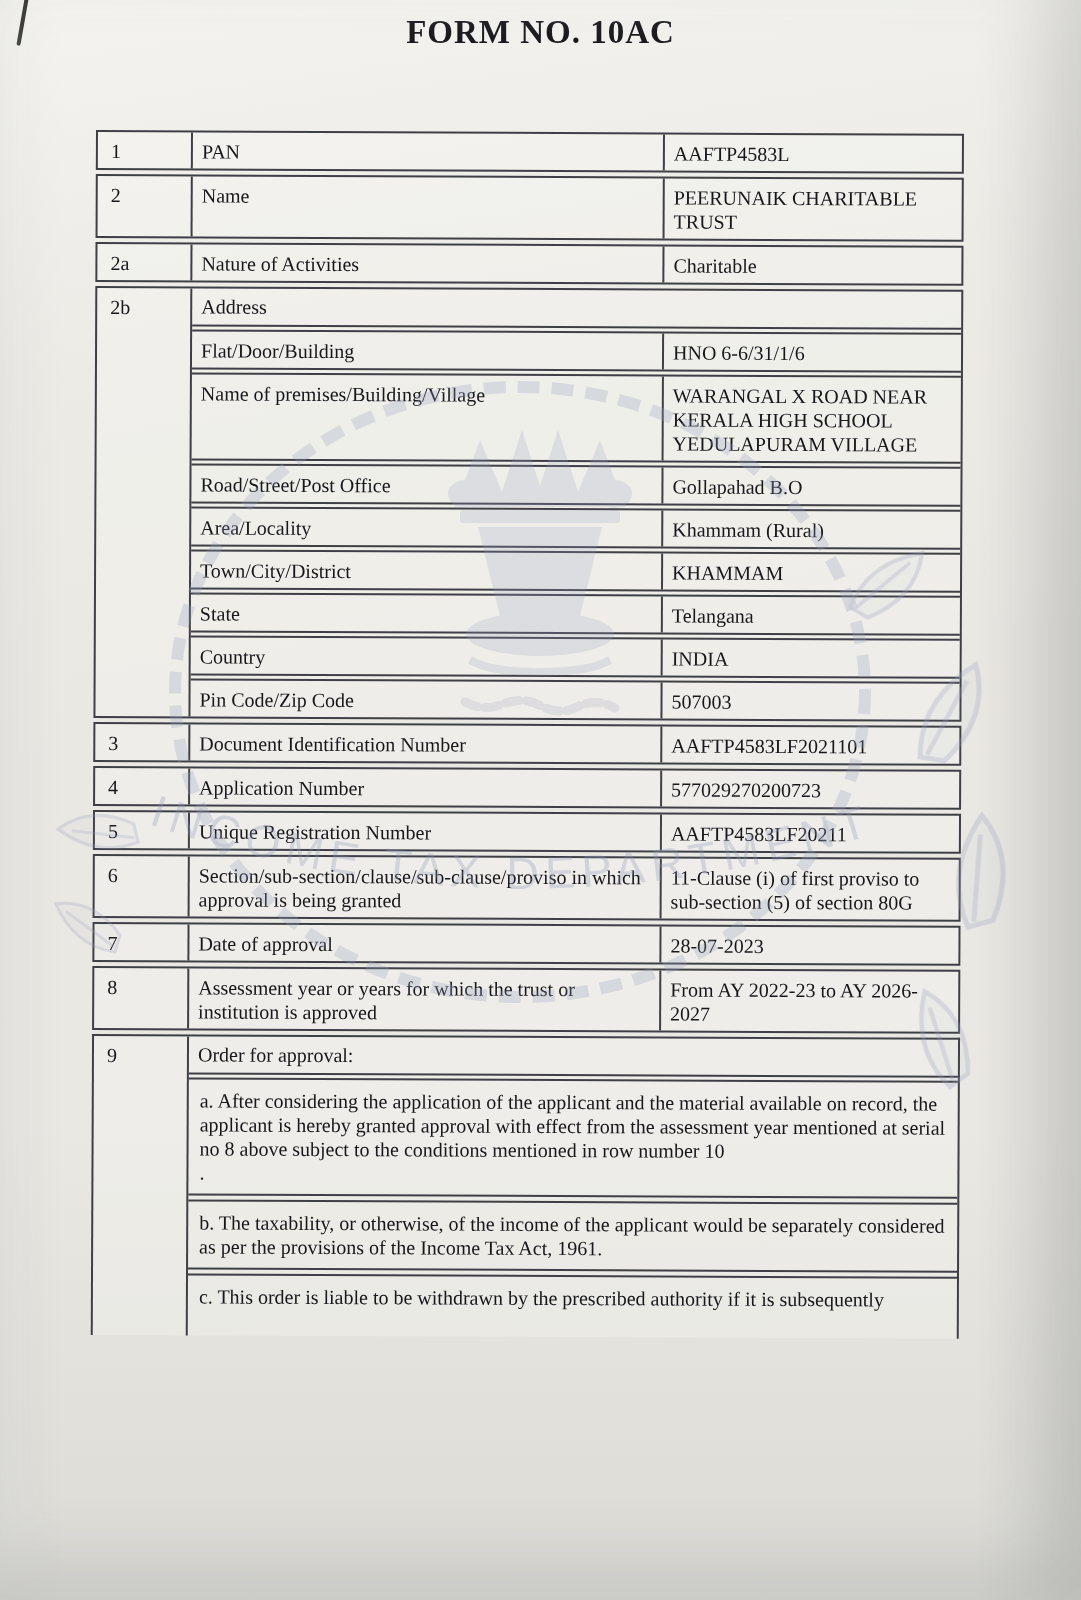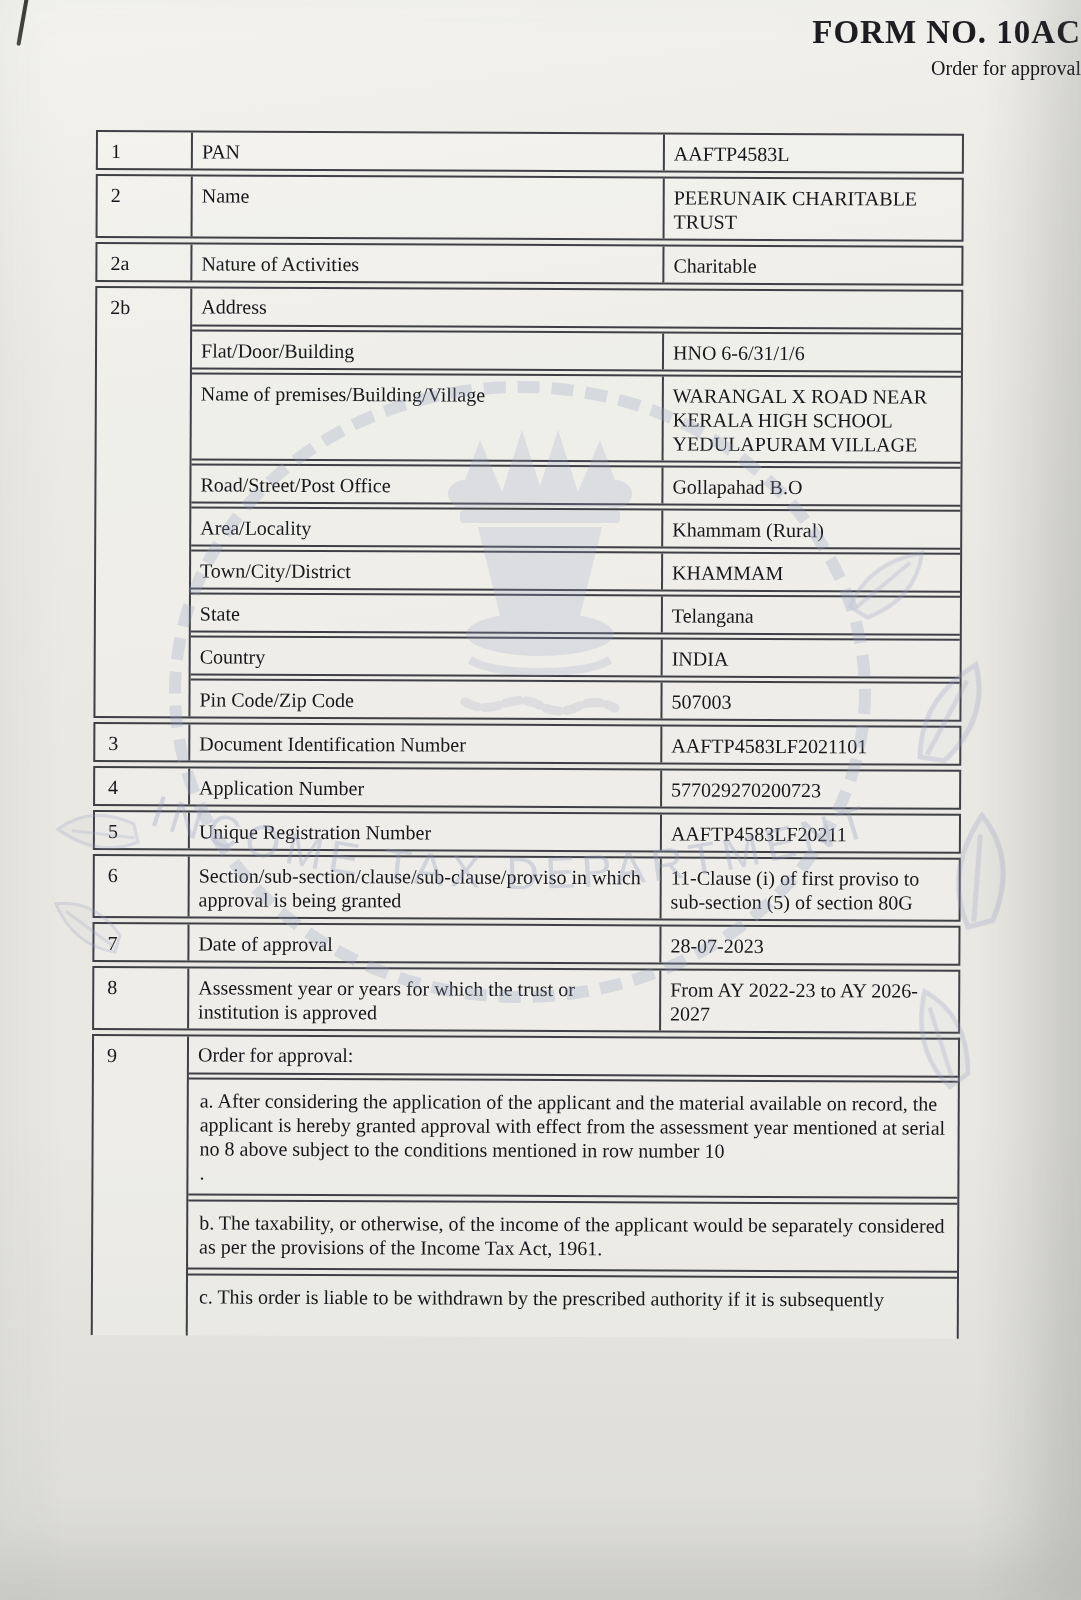--- a/index.html
+++ b/index.html
@@ -15,21 +15,21 @@
       linear-gradient(90deg, rgba(120,122,118,0.06) 0%, rgba(0,0,0,0) 6%, rgba(0,0,0,0) 90%, rgba(96,100,98,0.13) 100%),
       #e9e8e3;
     font-family:"Liberation Serif", serif;
     color:#17171c;
   }
   .vignette{position:absolute;inset:0;pointer-events:none;
     box-shadow: inset -26px -34px 70px rgba(78,82,78,0.16), inset 12px 6px 46px rgba(255,255,255,0.22);}
   .pen-mark{position:absolute;left:21px;top:-8px;width:4px;height:54px;
     background:linear-gradient(#141414,#3a3a38);border-radius:2px;transform:rotate(10deg);}
   
-  .doc-header{position:absolute;left:0;top:0;width:100%;text-align:right;}
+  .doc-header{position:absolute;left:0;top:0;width:100%;text-align:center;}
   .title{margin-top:14px;font-size:33px;font-weight:bold;letter-spacing:1px;}
   .rule-ref{margin-top:23px;font-size:21px;}
   .order-sub{margin-top:6px;font-size:20px;}
   
   .form-table{
     position:absolute;left:96px;top:130px;width:868px;
     font-size:20px;line-height:1.2;
     transform:rotate(0.25deg);transform-origin:top left;
   }
   .trow{display:flex;border:2px solid #3f3f46;margin-bottom:4px;background:rgba(252,252,249,0.28);}
@@ -52,21 +52,20 @@
 </style>
 </head>
 <body>
 
 <div class="page">
 
   <div class="pen-mark"></div>
 
   <div class="doc-header">
     <div class="title">FORM NO. 10AC</div>
-    <div class="order-sub">Order for approval</div>
   </div>
 
   <div class="form-table">
 
     <div class="trow">
       <div class="cno">1</div>
       <div class="clabel">PAN</div>
       <div class="cval">AAFTP4583L</div>
     </div>
 

